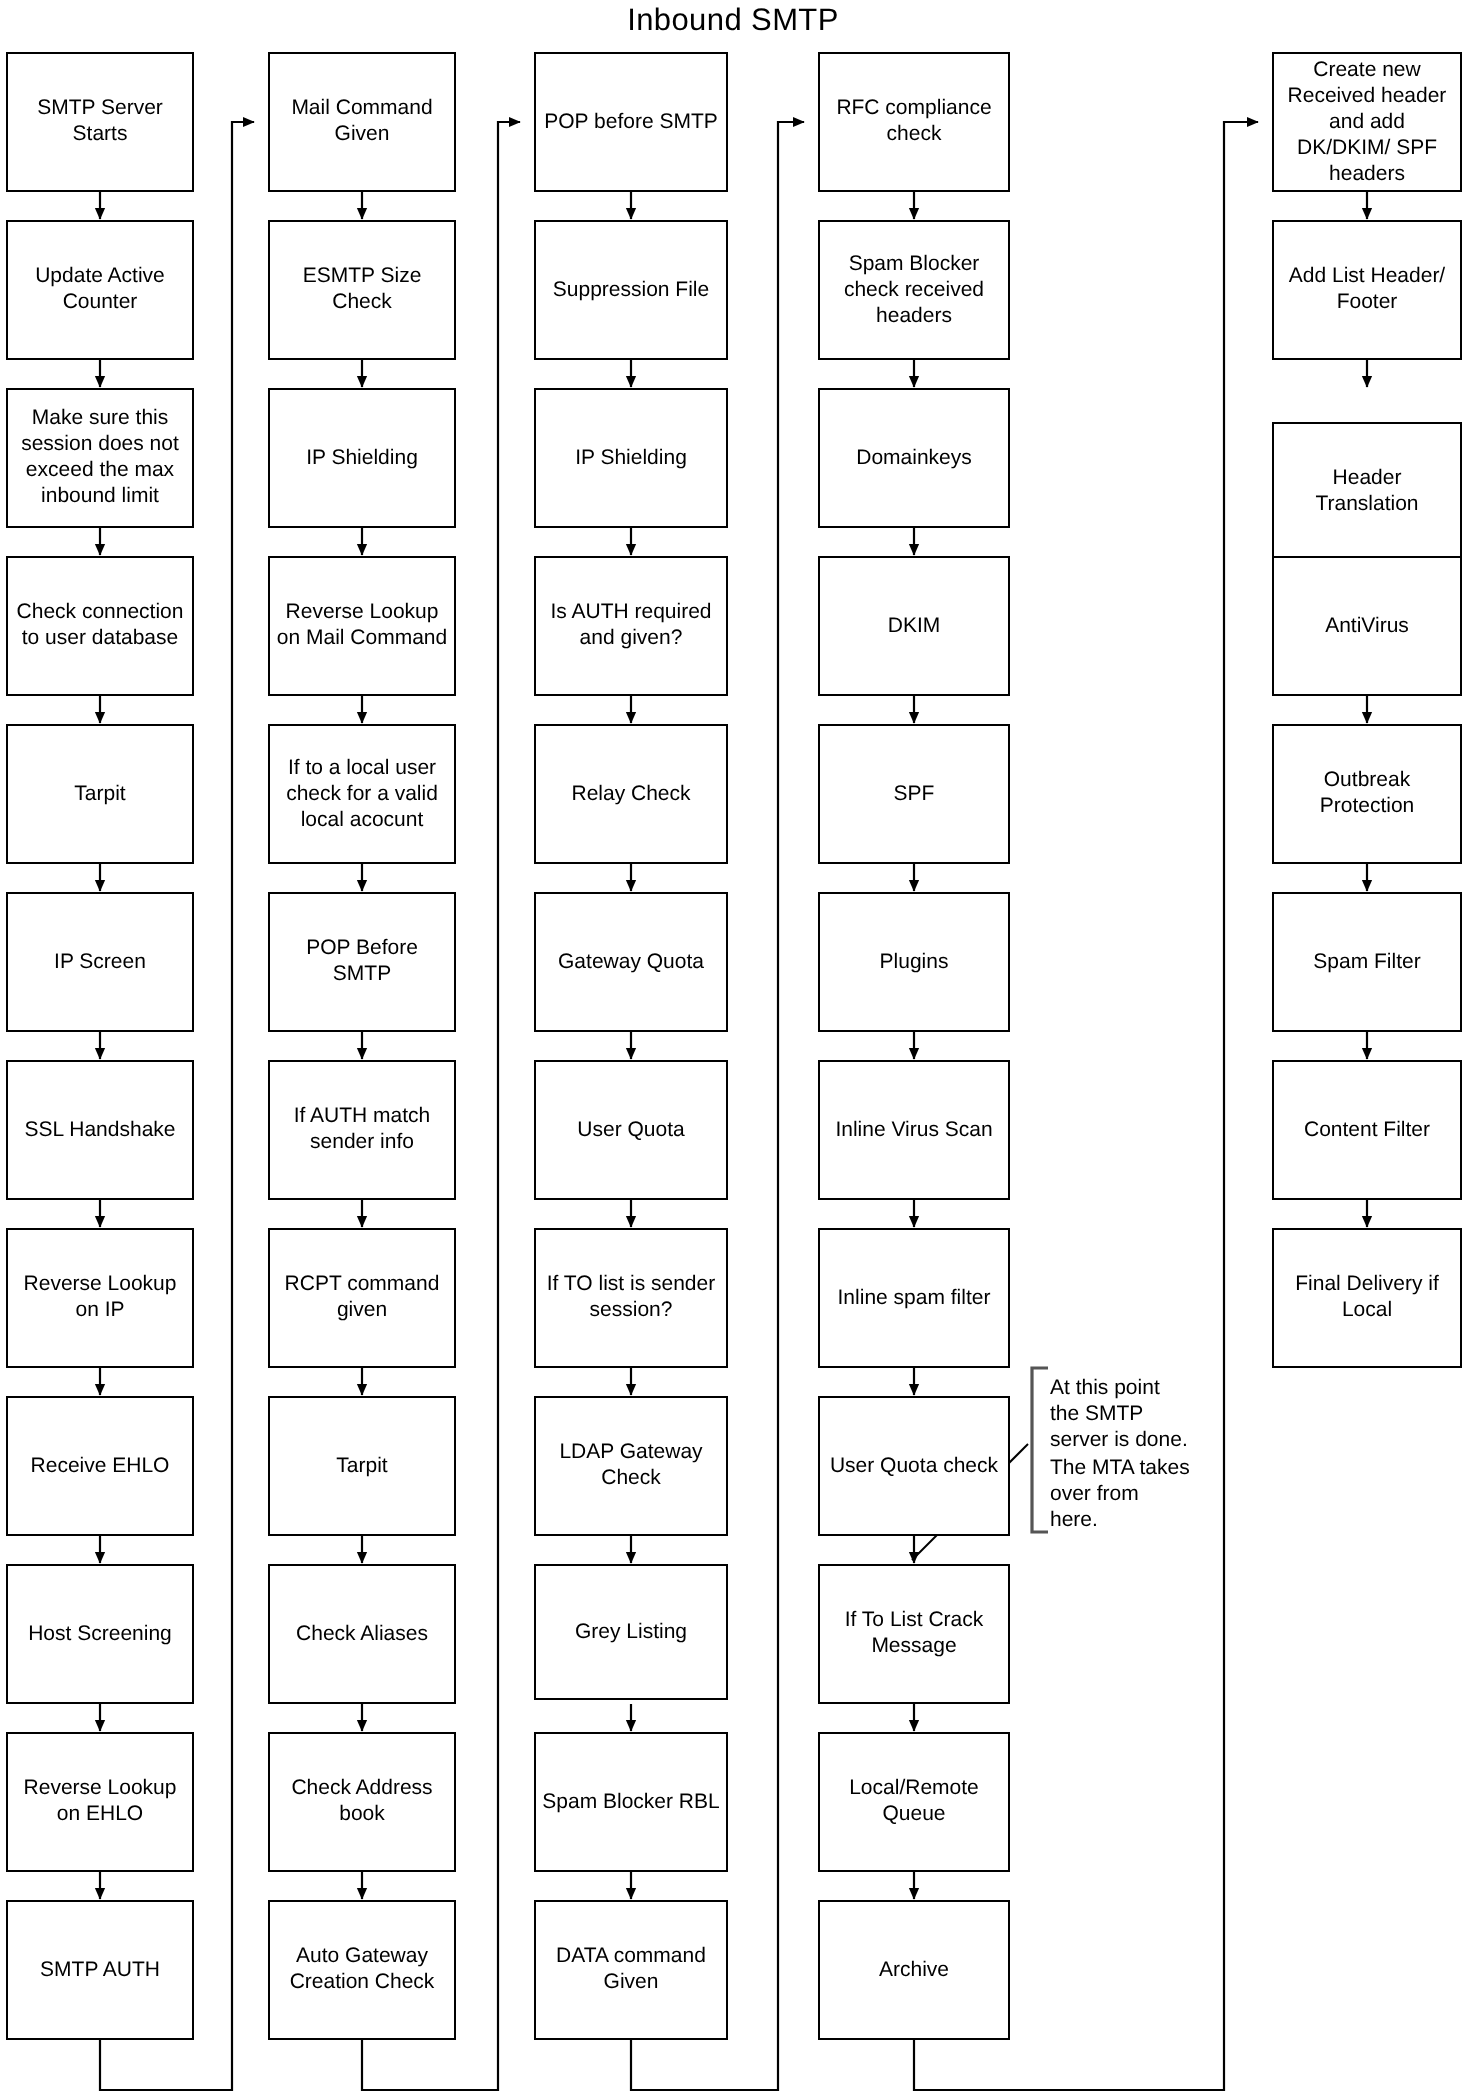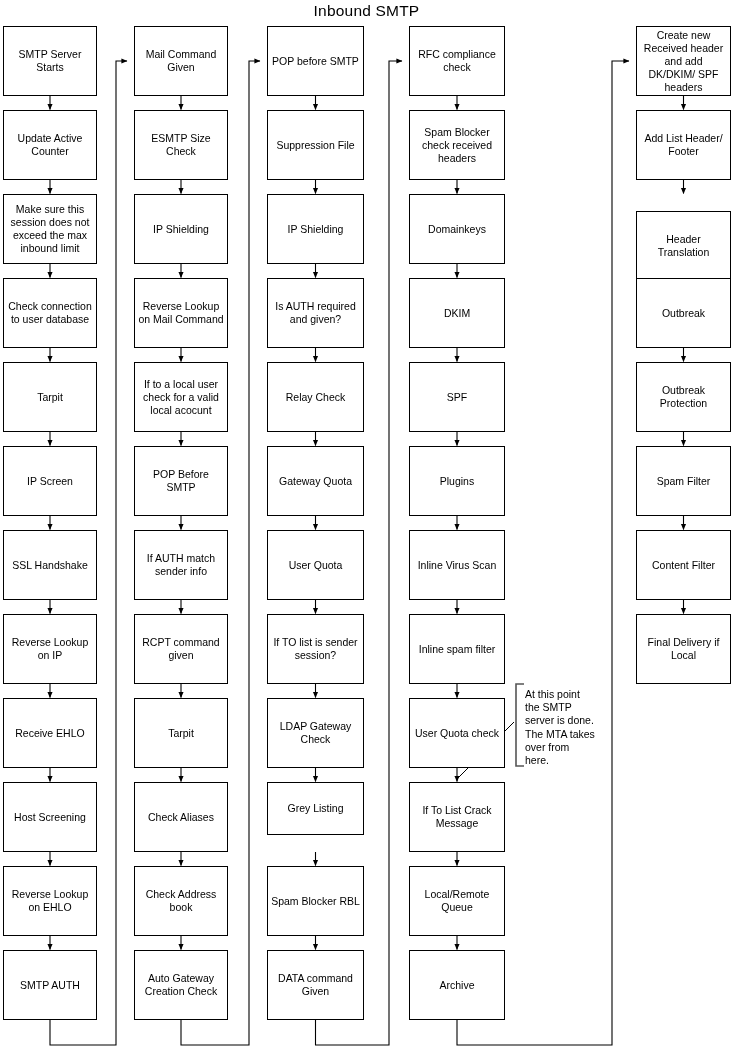--- a/index.html
+++ b/index.html
@@ -248,21 +248,21 @@
       </div>
       <div class="node" style="left: 267px; top: 530px; width: 97px; height: 70px;">
         <span class="node-label">User Quota</span>
       </div>
       <div class="node" style="left: 267px; top: 614px; width: 97px; height: 70px;">
         <span class="node-label">If TO list is sender session?</span>
       </div>
       <div class="node" style="left: 267px; top: 698px; width: 97px; height: 70px;">
         <span class="node-label">LDAP Gateway Check</span>
       </div>
-      <div class="node" style="left: 267px; top: 782px; width: 97px; height: 53px;">
+      <div class="node" style="left: 267px; top: 782px; width: 97px; height: 68px;">
         <span class="node-label">Grey Listing</span>
       </div>
       <div class="node" style="left: 267px; top: 866px; width: 97px; height: 70px;">
         <span class="node-label">Spam Blocker RBL</span>
       </div>
       <div class="node" style="left: 267px; top: 950px; width: 97px; height: 70px;">
         <span class="node-label">DATA command Given</span>
       </div>
     </div>
   <div class="col" id="col-4">
@@ -307,21 +307,21 @@
       <div class="node" style="left: 636px; top: 26px; width: 95px; height: 70px;">
         <span class="node-label">Create new Received header and add DK/DKIM/ SPF headers</span>
       </div>
       <div class="node" style="left: 636px; top: 110px; width: 95px; height: 70px;">
         <span class="node-label">Add List Header/ Footer</span>
       </div>
       <div class="node" style="left: 636px; top: 194px; width: 95px; height: 70px; margin-top: 17px;">
         <span class="node-label">Header Translation</span>
       </div>
       <div class="node" style="left: 636px; top: 278px; width: 95px; height: 70px;">
-        <span class="node-label">Outbreak</span>
+        <span class="node-label">AntiVirus</span>
       </div>
       <div class="node" style="left: 636px; top: 362px; width: 95px; height: 70px;">
         <span class="node-label">Outbreak Protection</span>
       </div>
       <div class="node" style="left: 636px; top: 446px; width: 95px; height: 70px;">
         <span class="node-label">Spam Filter</span>
       </div>
       <div class="node" style="left: 636px; top: 530px; width: 95px; height: 70px;">
         <span class="node-label">Content Filter</span>
       </div>

